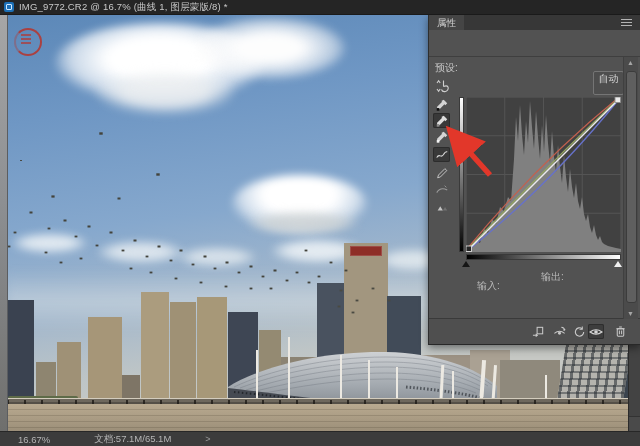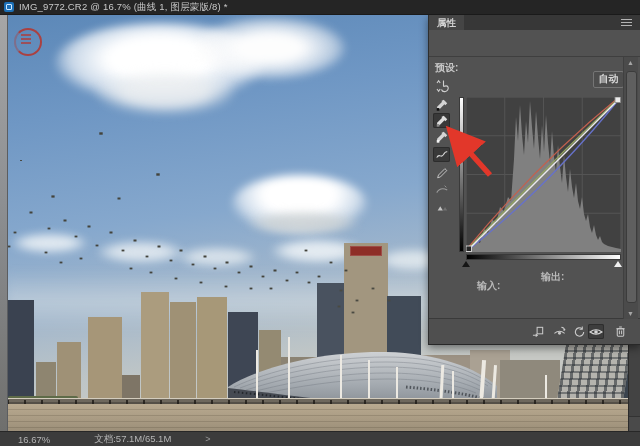--- a/index.html
+++ b/index.html
@@ -43,21 +43,21 @@
   .watermark .mark{position:absolute;left:7px;top:8px;width:10px;height:12px;
          background:repeating-linear-gradient(180deg,#b7342c 0 2px,transparent 2px 4px);opacity:.8;}
   .canvas-scroll{position:absolute;left:628px;top:0;width:12px;height:416px;background:#434343;
          border-left:1px solid #2b2b2b;z-index:1;}
   .canvas-scroll .corner{position:absolute;left:0;bottom:0;width:12px;height:14px;background:#4a4a4a;border-top:1px solid #333;}
   
   .anno{position:absolute;left:438px;top:105px;z-index:6;}
   
   .panel{position:absolute;left:428px;top:0;width:212px;height:330px;background:#525252;z-index:4;
          border-left:1px solid #2e2e2e;border-bottom:1px solid #282828;box-sizing:border-box;
-         box-shadow:0 3px 8px rgba(0,0,0,.45);font-weight:bold;}
+         box-shadow:0 3px 8px rgba(0,0,0,.45);}
   .tabbar{position:absolute;left:0;top:0;width:100%;height:15px;background:#373737;}
   .tab{position:absolute;left:0;top:0;height:15px;padding:0 8px;background:#454545;
        color:#d2d2d2;font-size:9.5px;line-height:15px;}
   .panel-menu{position:absolute;right:8px;top:4px;width:11px;height:8px;cursor:pointer;}
   .panel-menu i{display:block;height:1px;background:#b3b3b3;margin:0 0 2px 0;}
   .hdr{position:absolute;left:0;top:16px;width:100%;height:24px;}
   .sq-icon{position:absolute;width:16px;height:16px;box-sizing:border-box;}
   .adj-ic{left:6px;top:2px;background:#4f4f4f;border:1px solid #848484;}
   .mask-ic{left:26px;top:2px;background:#474747;border:1px solid #272727;}
   .mask-ic:after{content:"";position:absolute;left:4px;top:4px;width:6px;height:6px;background:#f2f2f2;border-radius:50%;}
@@ -224,21 +224,21 @@
       <span class="row-label abs" style="left:6px;top:46px;">预设:</span>
 
       <span class="abs" style="left:4px;top:62px;width:18px;height:18px;">
         <svg width="18" height="18" viewBox="0 0 18 18" fill="none" stroke="#cfcfcf" stroke-width="1.1">
           <path d="M4,6 l1.6,-2.2 1.6,2.2"></path>
             <path d="M4,12 l1.6,2.2 1.6,-2.2"></path>
           <path d="M10.5,3.5 v6"></path>
             <path d="M10.5,9.5 c0,0 3.5,-1.5 4.5,.5 c.8,1.7 -.5,4 -2.5,4.5 c-2,.5 -3.5,-.5 -4,-2"></path>
         </svg>
       </span>
-      <div class="btn" style="left:164px;top:56px;width:31px;height:17px;line-height:14px;">
+      <div class="btn" style="left:164px;top:56px;width:31px;height:24px;line-height:14px;">
         <span>自动</span>
       </div>
 
       <div class="tool" style="top:82px;">
         <svg width="14" height="14" viewBox="0 0 16 16">
             <path d="M10,2 l4,4 -2.2,2.2 -1,-1 -5.6,5.6 H2.4 v-2.8 L8.2,4.4 7.2,3.4 Z" fill="#d5d5d5"></path>
             <rect x="2" y="11.5" width="3" height="3" fill="#0d0d0d"></rect>
           </svg>
       </div>
       <div class="tool pressed" style="top:98px;">

